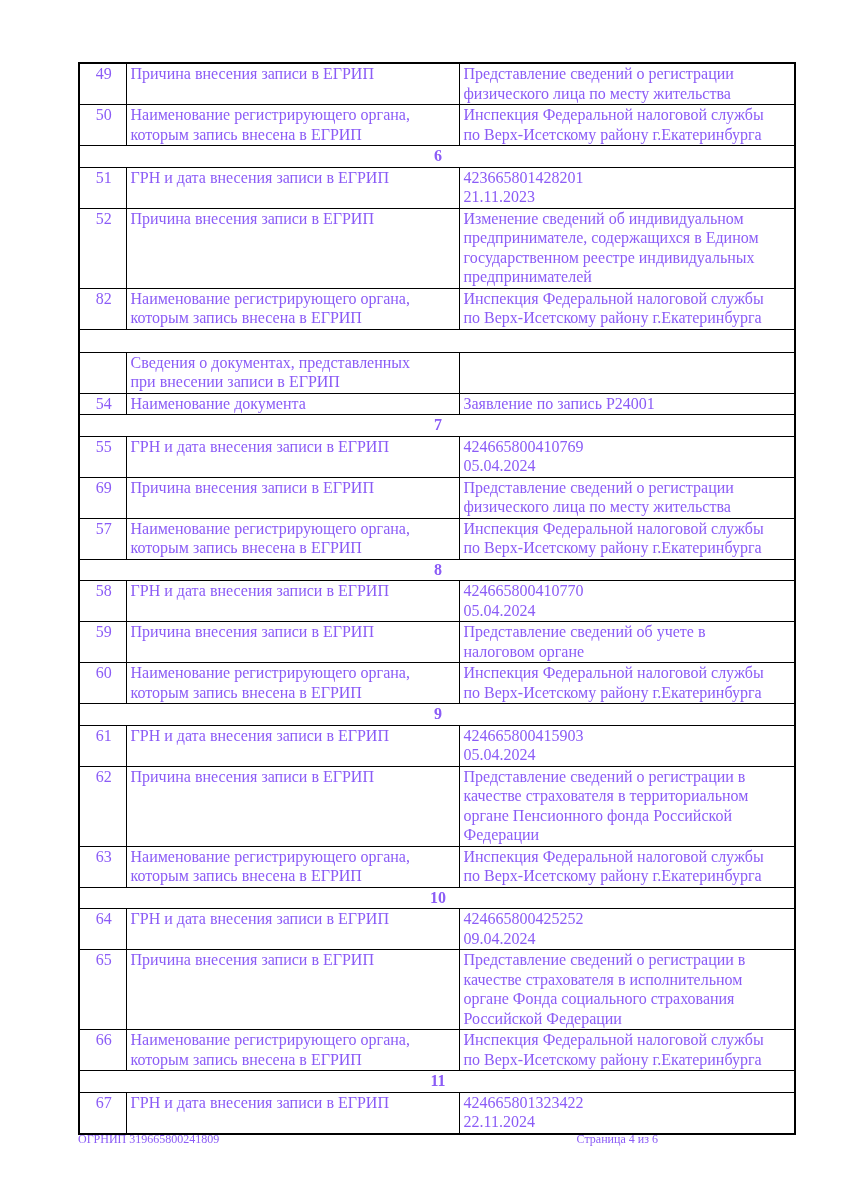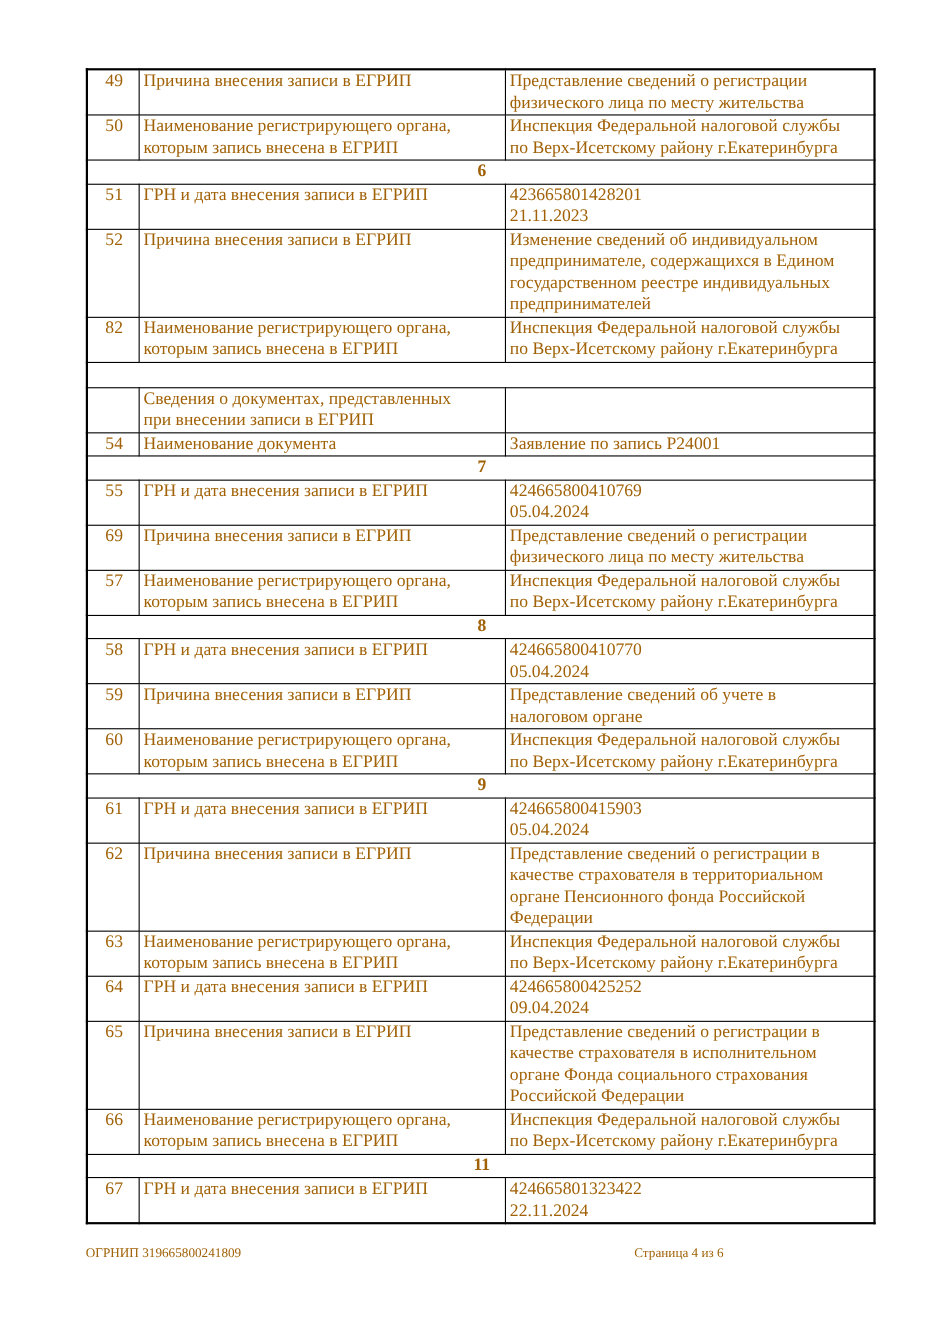--- a/index.html
+++ b/index.html
@@ -6,21 +6,21 @@
     margin: 0;
     padding: 0;
     background: #ffffff;
   }
   .page {
     position: relative;
     width: 848px;
     height: 1200px;
     background: #ffffff;
     font-family: "Liberation Serif", "DejaVu Serif", serif;
-    color: #a16207;
+    color: #8b5cf6;
     overflow: hidden;
   }
   table.egrip {
     position: absolute;
     left: 78px;
     top: 62px;
     width: 716px;
     border-collapse: collapse;
     table-layout: fixed;
     border: 2px solid #000000;
@@ -188,20 +188,23 @@
 Федерации</td>
         </tr>
         <tr>
           <td class="num-cell">63</td>
           <td class="field-cell">Наименование регистрирующего органа,
 которым запись внесена в ЕГРИП</td>
           <td class="value-cell">Инспекция Федеральной налоговой службы
 по Верх-Исетскому району г.Екатеринбурга</td>
         </tr>
         <tr>
+          <td class="section-cell" colspan="3">10</td>
+        </tr>
+        <tr>
           <td class="num-cell">64</td>
           <td class="field-cell">ГРН и дата внесения записи в ЕГРИП</td>
           <td class="value-cell">424665800425252
 09.04.2024</td>
         </tr>
         <tr>
           <td class="num-cell">65</td>
           <td class="field-cell">Причина внесения записи в ЕГРИП</td>
           <td class="value-cell">Представление сведений о регистрации в
 качестве страхователя в исполнительном

